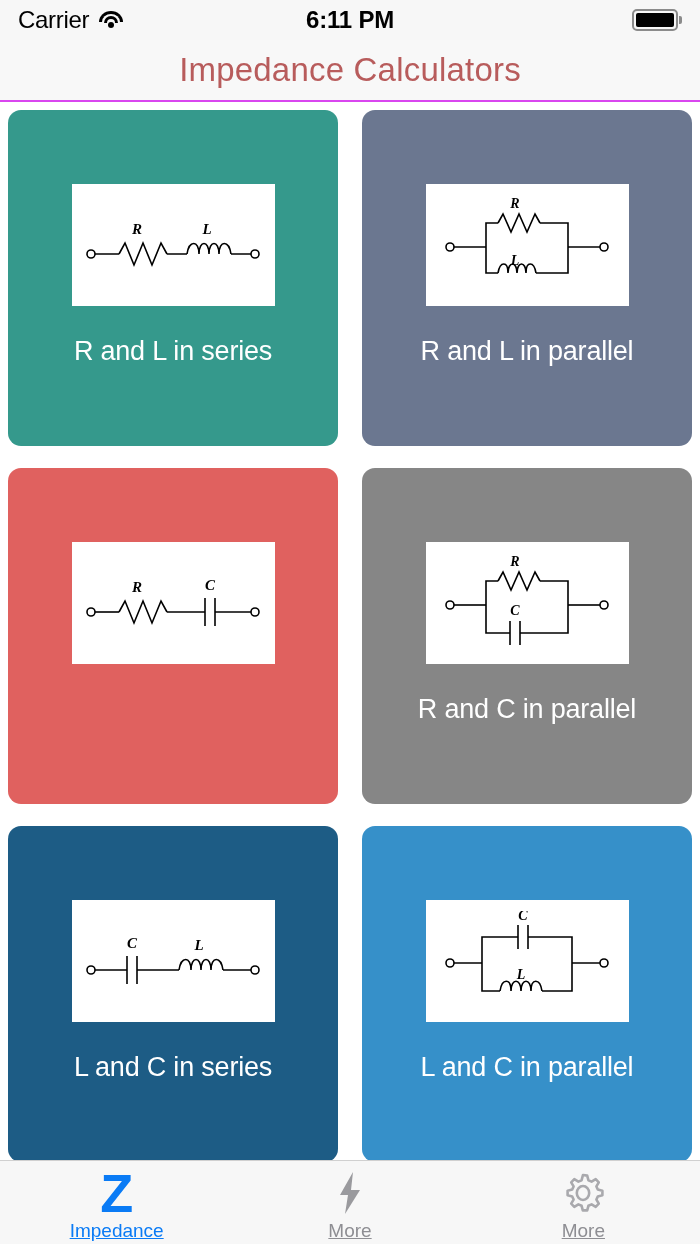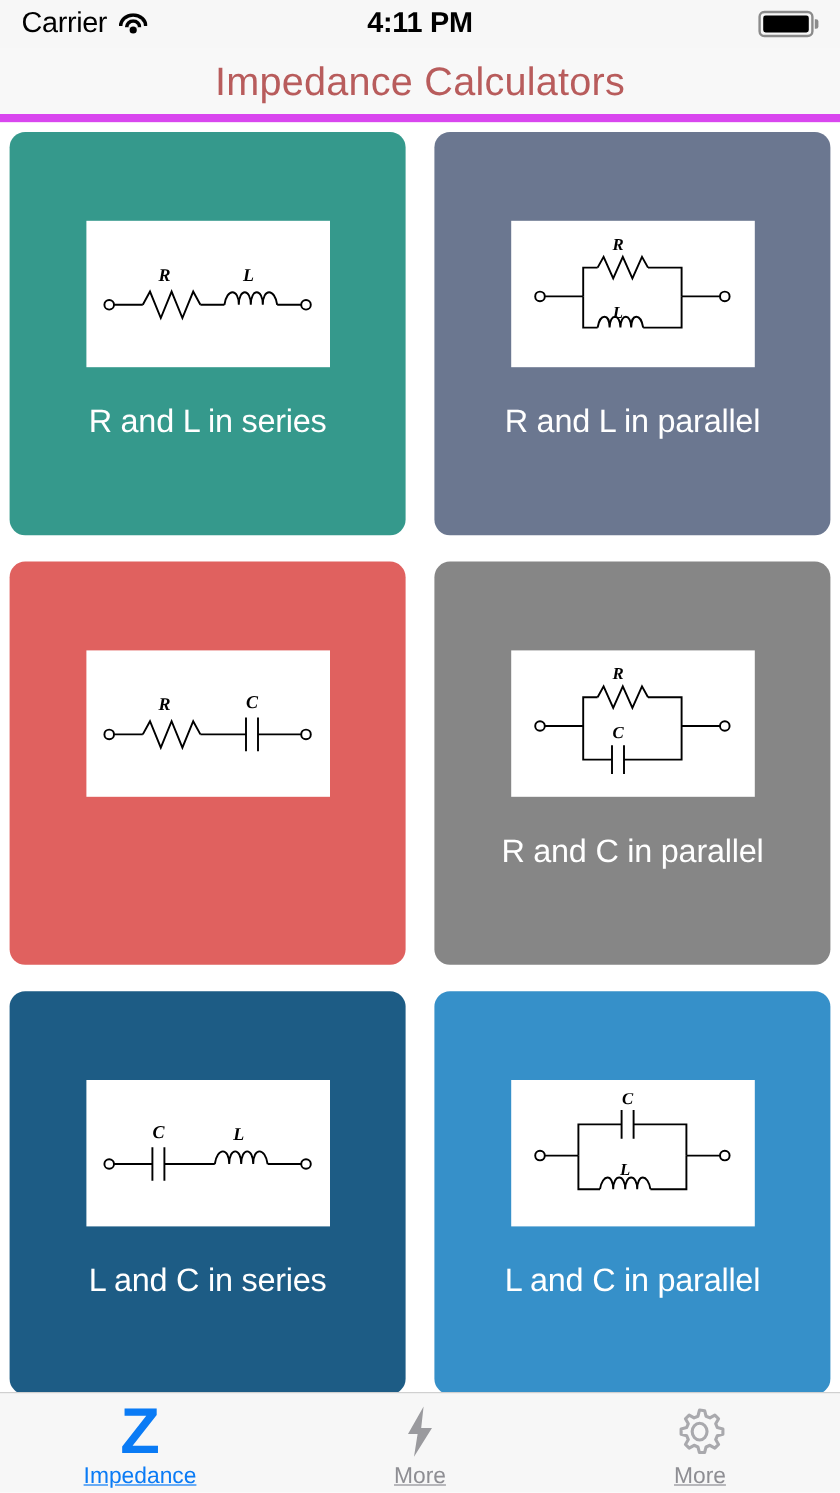--- a/index.html
+++ b/index.html
@@ -32,21 +32,21 @@
   }
   .sb-right { margin-left:auto; display:flex; align-items:center; }
   .batt { width:46px; height:22px; border:2px solid #8b8b8b; border-radius:5px; padding:2px; }
   .batt span { display:block; width:100%; height:100%; background:#000; border-radius:2px; }
   .batt-nub { width:3px; height:8px; background:#8b8b8b; border-radius:0 2px 2px 0; margin-left:1px; }
 
   
   .navbar {
     flex:0 0 62px; background:#f8f8f8;
     display:flex; align-items:center; justify-content:center;
-    border-bottom:7px solid #d946ef;
+    border-bottom:2px solid #d946ef;
   }
   .nav-title {
     font-size:33px; color:#b85c5c; letter-spacing:0.2px;
     font-family:"Liberation Sans", sans-serif;
   }
 
   
   .grid-wrap { flex:1 1 auto; overflow:hidden; background:#fff; position:relative; }
   .grid {
     display:grid; grid-template-columns:repeat(2, 330px);
@@ -87,21 +87,21 @@
 
   <div class="statusbar">
     <div class="sb-left">
       <span class="sb-carrier">Carrier</span>
       <span class="wifi-ico">
           <i></i>
           <i></i>
           <i></i>
         </span>
     </div>
-    <div class="sb-time">4:11 PM</div>
+    <div class="sb-time">6:11 PM</div>
     <div class="sb-right">
       <span class="batt">
           <span></span>
         </span>
       <span class="batt-nub"></span>
     </div>
   </div>
 
   <div class="navbar">
     <div class="nav-title">Impedance Calculators</div>

